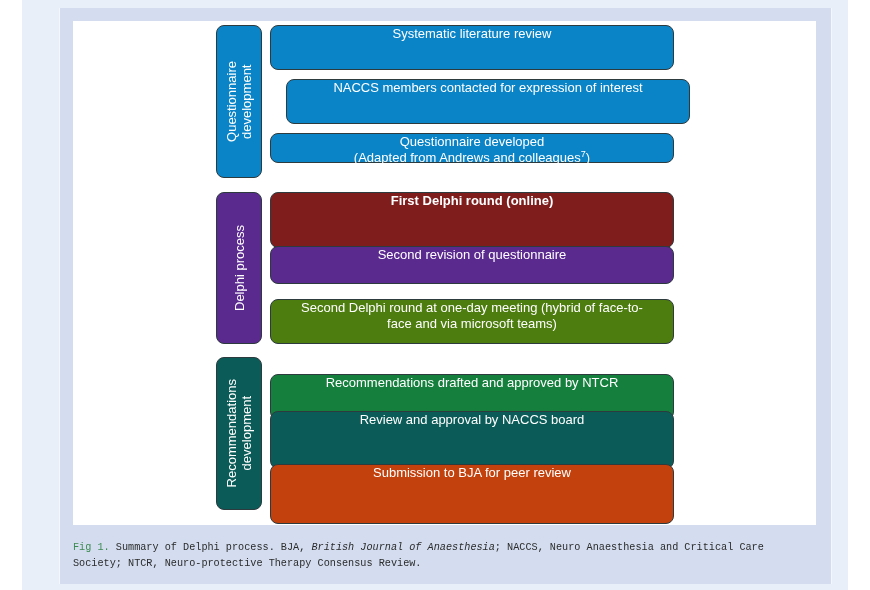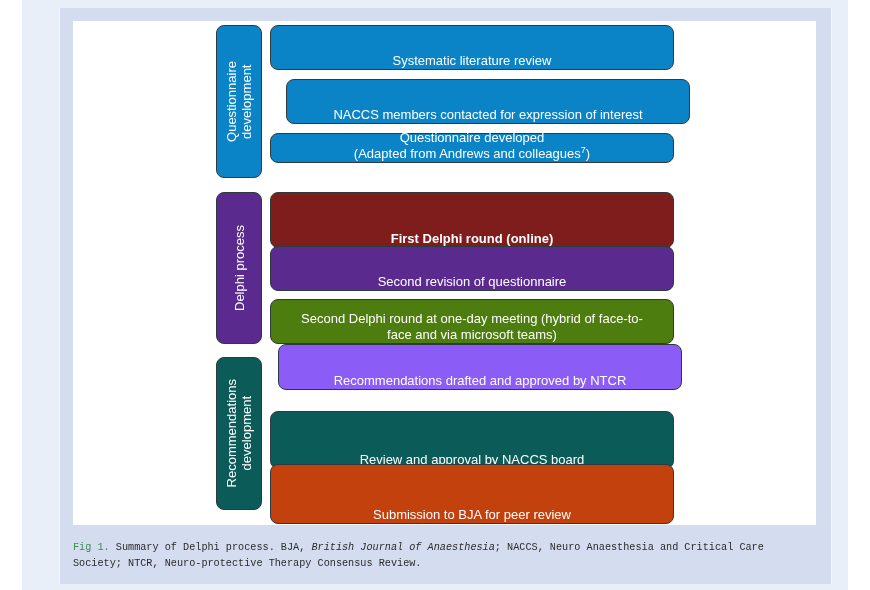--- a/index.html
+++ b/index.html
@@ -34,21 +34,21 @@
     writing-mode: vertical-rl; transform: rotate(180deg);
     text-align: center; font-size: 13px; line-height: 15px;
     white-space: pre-line;
   }
   .step-box {
     position: absolute; left: 270px; width: 404px;
     border-radius: 8px;
     border: 1.5px solid #2d3b3f;
     box-sizing: border-box;
     color: #ffffff;
-    display: flex; align-items: flex-end; justify-content: center;
+    display: flex; align-items: flex-start; justify-content: center;
     text-align: center;
     font-size: 13px; line-height: 16px;
     padding: 0 14px;
   }
   .step-box sup { font-size: 9px; line-height: 0; }
   .caption {
     position: absolute; left: 73px; top: 540px; width: 745px;
     font-family: Liberation Mono, monospace;
     font-size: 10.2px; line-height: 16px;
     color: #2b2b2b;
@@ -77,32 +77,32 @@
   <span style="white-space:pre-line;"><span>Questionnaire developed
 (Adapted from Andrews and colleagues</span><sup>7</sup><span>)</span></span>
 </div>
 
 <div class="side-label" style="top: 192px; height: 152px; background: rgb(91, 42, 143);">
   <span class="side-label-text">Delphi process</span>
 </div>
 <div class="step-box" style="top: 192px; height: 56px; background: #7f1d1d; font-weight: bold;">
   <span>First Delphi round (online)</span>
 </div>
-<div class="step-box" style="top: 246px; height: 45px; background: rgb(91, 42, 143);">
+<div class="step-box" style="top: 246px; height: 38px; background: rgb(91, 42, 143);">
   <span>Second revision of questionnaire</span>
 </div>
 <div class="step-box" style="top: 299px; height: 45px; padding: 0px 18px; background: #4d7c0f;">
   <span>Second Delphi round at one-day meeting (hybrid of face-to-face and via microsoft teams)</span>
 </div>
 
 <div class="side-label" style="top: 357px; height: 153px; background: rgb(11, 92, 88);">
   <span class="side-label-text">Recommendations
 development</span>
 </div>
-<div class="step-box" style="top: 344px; height: 46px; background: #8b5cf6; margin-left: 8px;">
+<div class="step-box" style="top: 374px; height: 46px; background: #15803d;">
   <span>Recommendations drafted and approved by NTCR</span>
 </div>
 <div class="step-box" style="top: 411px; height: 58px; background: rgb(11, 92, 88);">
   <span>Review and approval by NACCS board</span>
 </div>
 <div class="step-box" style="top: 464px; height: 60px; background: #c2410c;">
   <span>Submission to BJA for peer review</span>
 </div>
 
 <div class="caption">

